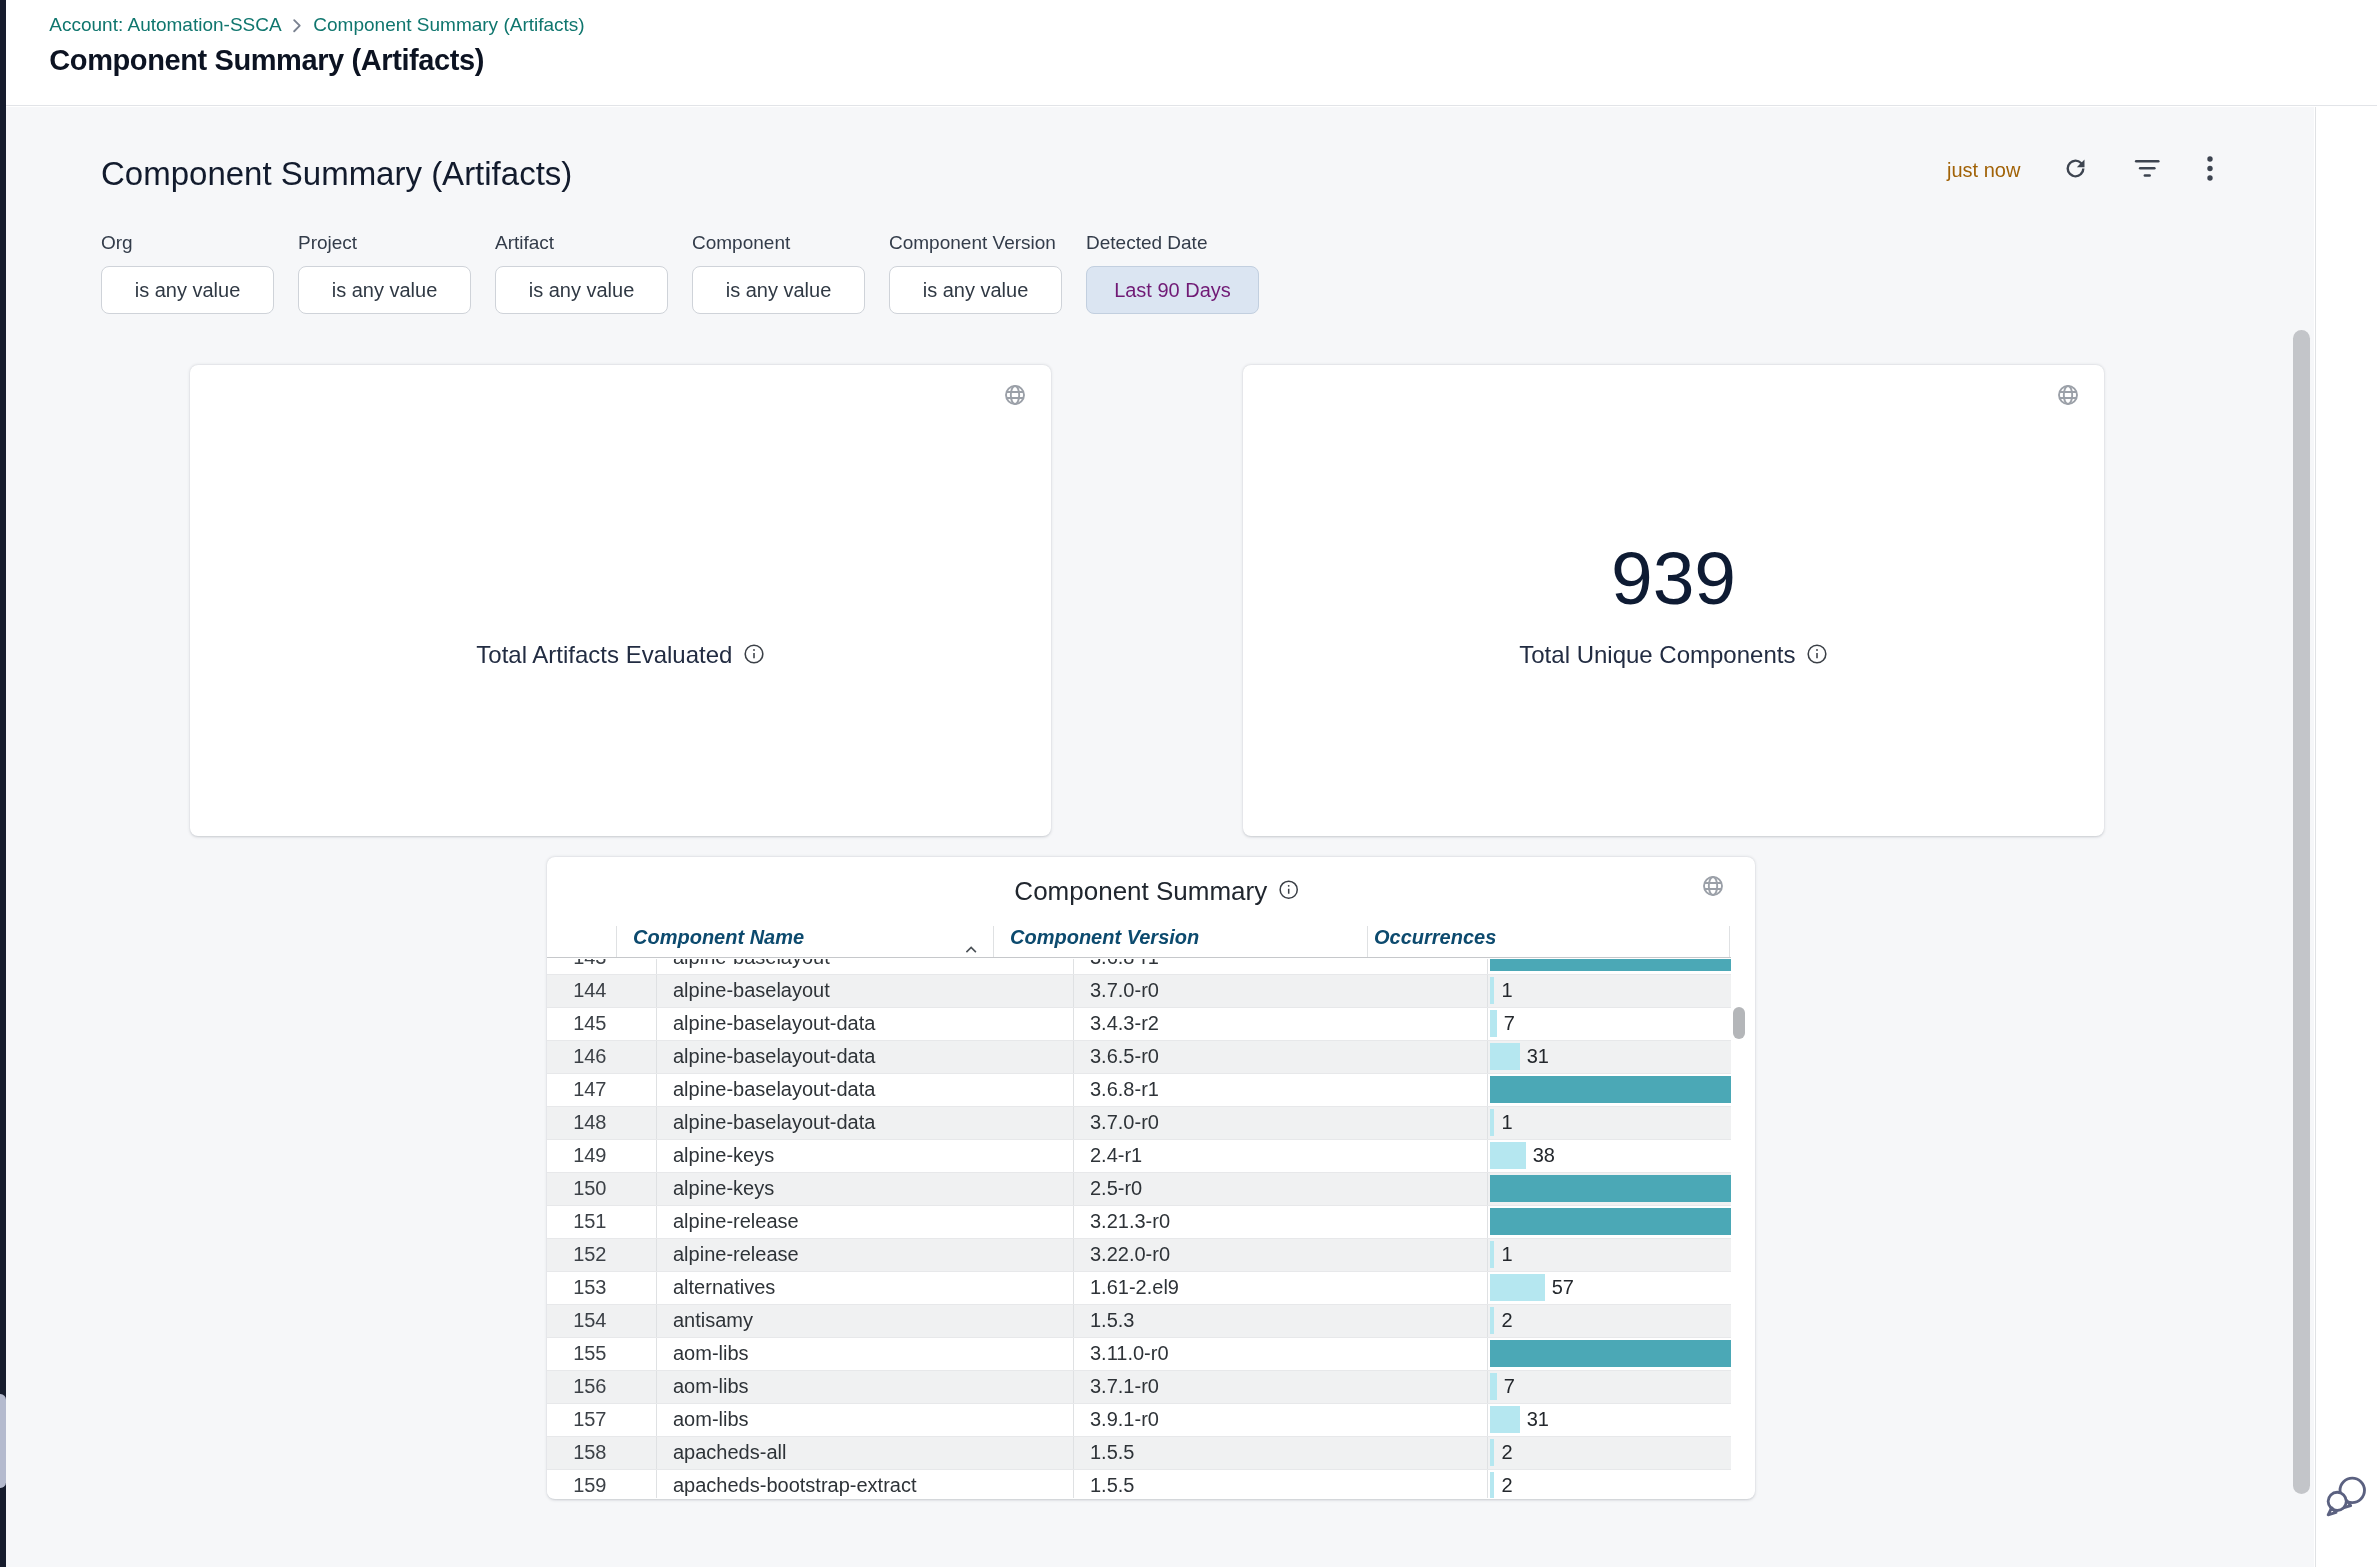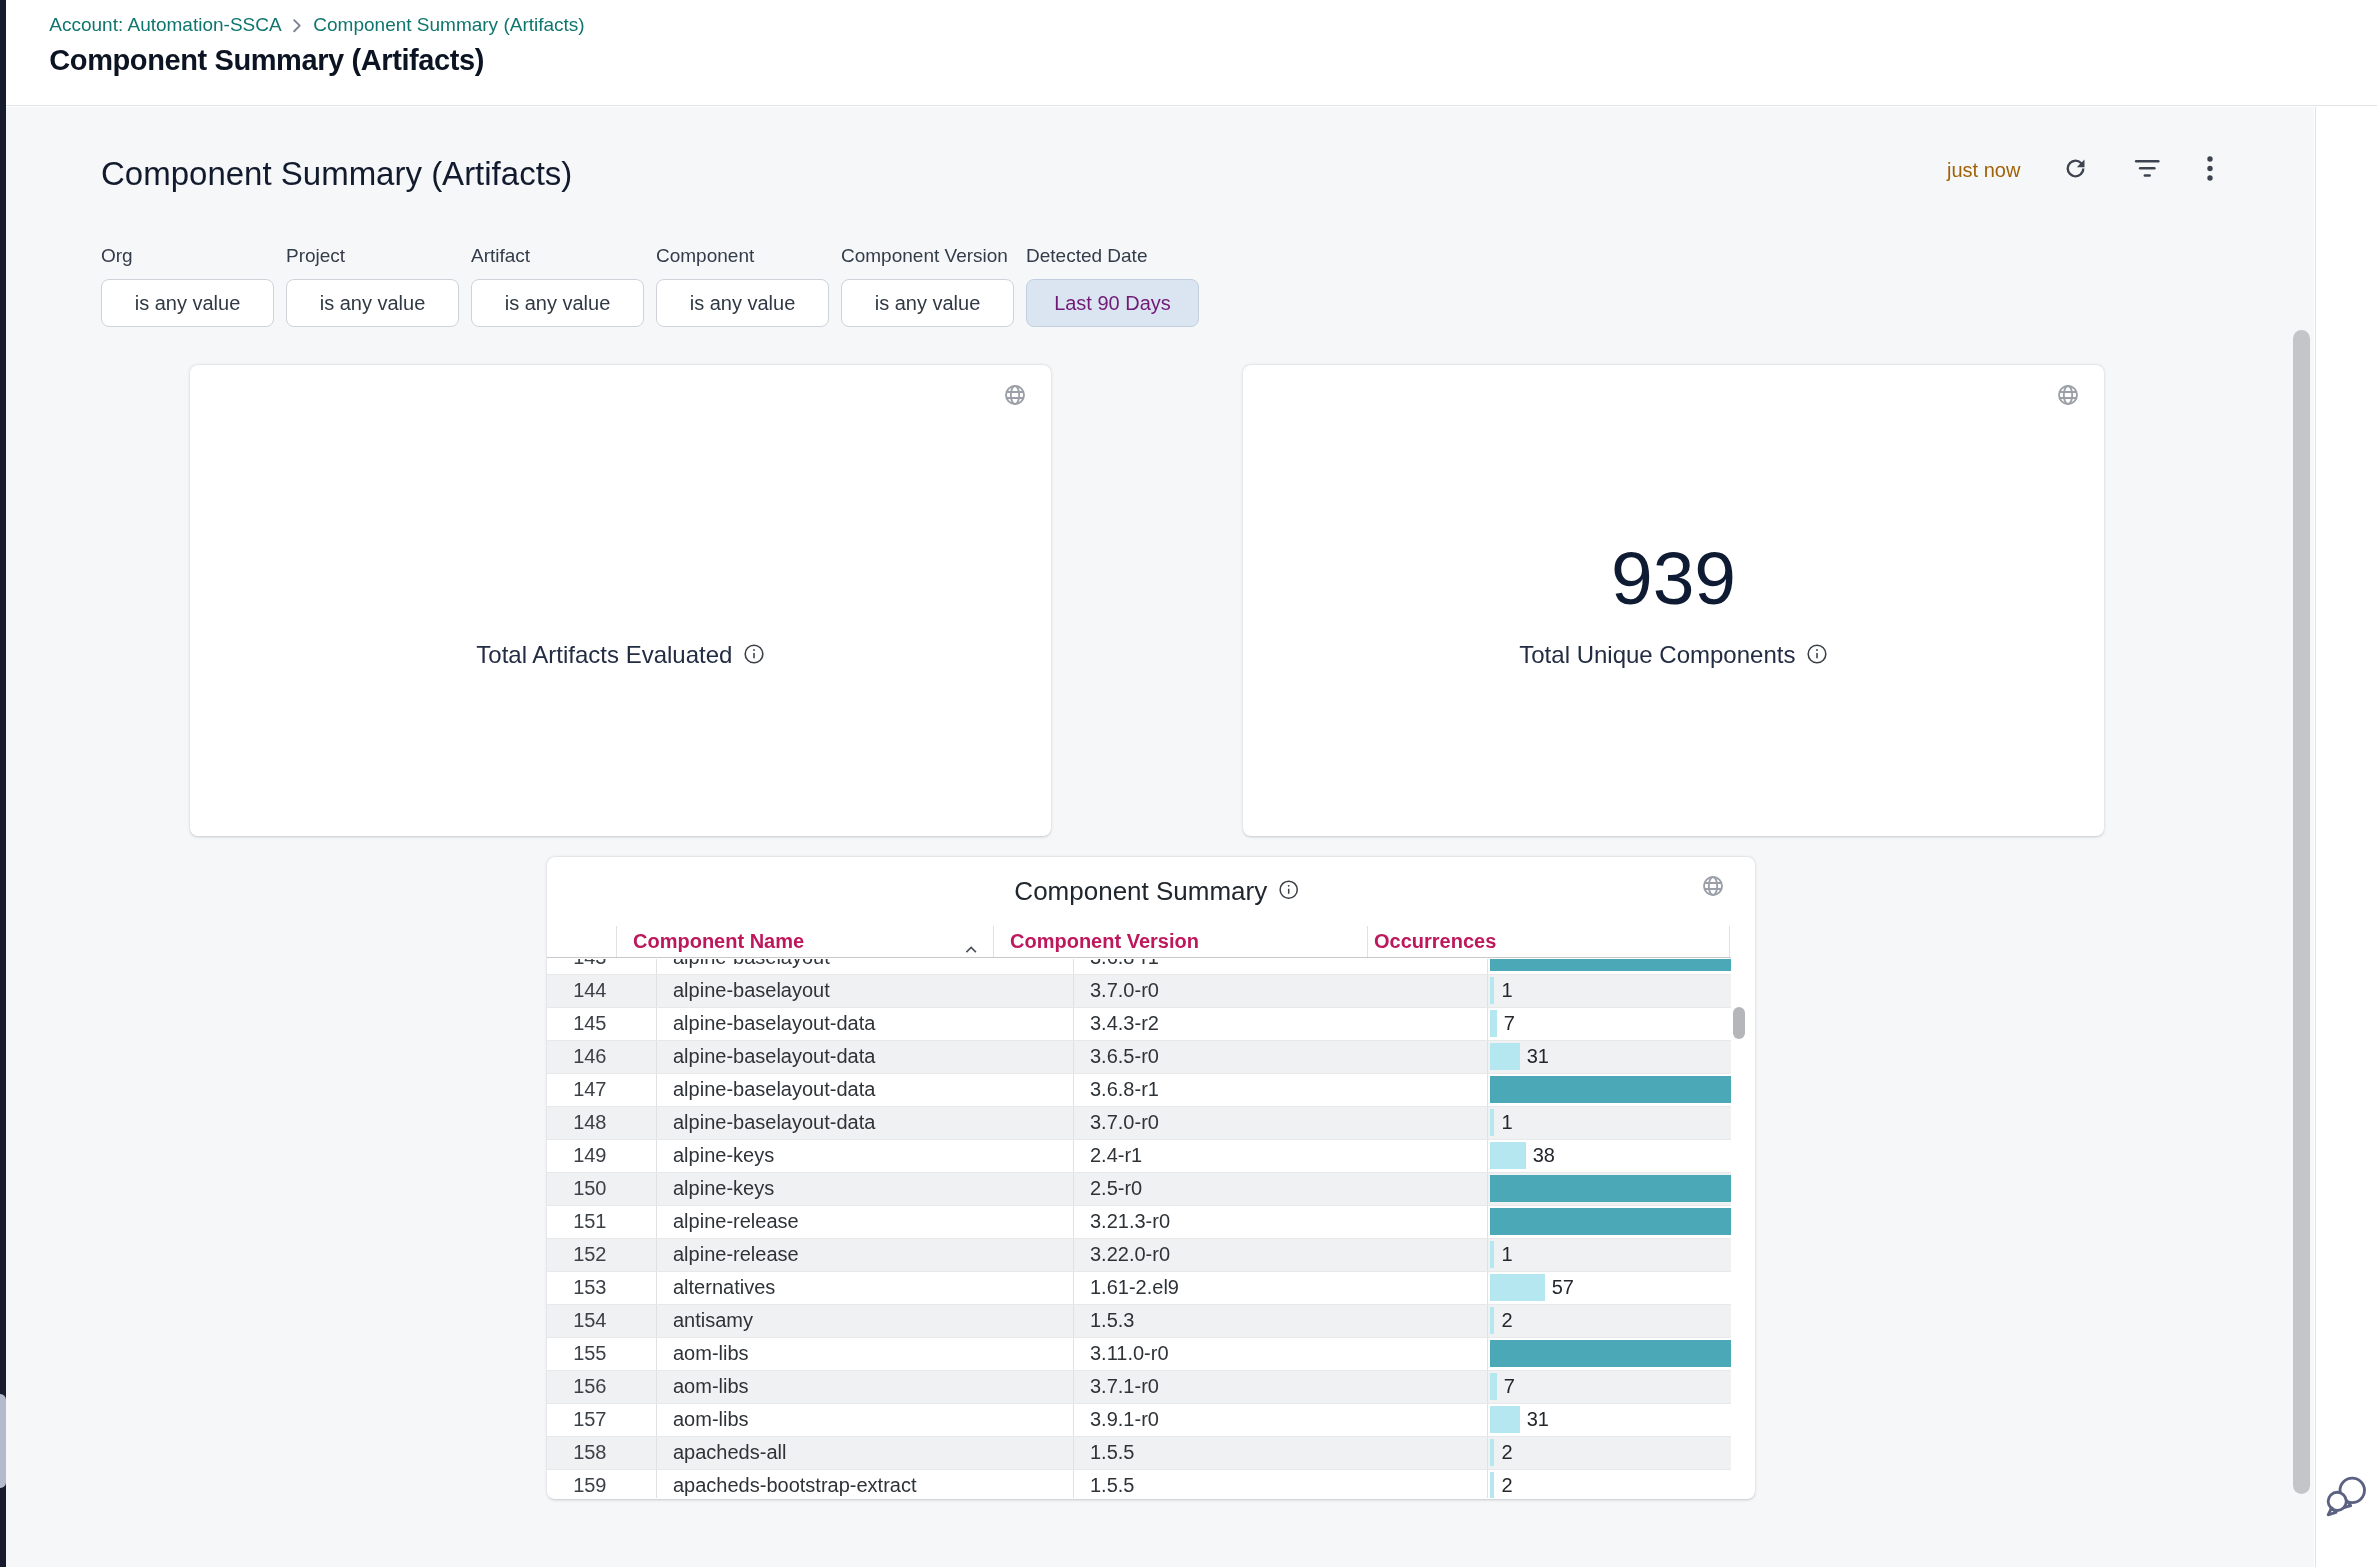--- a/index.html
+++ b/index.html
@@ -31,21 +31,21 @@
   .page-scroll-thumb { position:absolute; left:2293px; top:330px; width:16.7px; height:1164px;
     background:#c3c5c9; border-radius:8.7px; z-index:3; }
 
   .dash-title { position:absolute; left:101px; top:155px; font-size:33px; font-weight:500; color:#121b2d; }
 
   .dash-controls { position:absolute; left:1947px; top:152px; display:flex; align-items:center; gap:38px; }
   .refreshed { font-size:20px; color:#a16207; }
   .icon-btn { background:none; border:none; cursor:pointer; display:flex; align-items:center; padding:3.2px; }
 
   
-  .filters { position:absolute; left:101px; top:245px; display:flex; gap:12px; }
+  .filters { position:absolute; left:101px; top:232px; display:flex; gap:24px; }
   .filter-group { display:flex; flex-direction:column; }
   .filter-label { font-size:19px; font-weight:500; color:#333c4a; margin-bottom:12px; }
   .filter-chip { min-width:173px; height:48px; padding:0 27px; border-radius:8px;
     background:#ffffff; border:1.2px solid #cfd3d9; font-size:20px; color:#303944;
     font-family:inherit; cursor:pointer; display:flex; align-items:center; justify-content:center; }
   .filter-chip.active { background:#dbe5f2; border:1.2px solid #c2cfdf; color:#701a75; font-weight:400; }
 
   
   .card { position:absolute; background:#ffffff; border-radius:8px;
     box-shadow:0 0.8px 3.2px rgba(35,45,65,0.16), 0 0.8px 1.6px rgba(35,45,65,0.08); }
@@ -61,21 +61,21 @@
   
   #table-card { left:547px; top:857px; width:1208px; height:642px; overflow:hidden; }
   .table-title-row { position:absolute; top:19px; left:12px; right:0;
     display:flex; align-items:center; justify-content:center; gap:11px; }
   .table-title { font-size:26px; color:#20262e; }
   #table-card .card-globe { right:30px; top:17.4px; }
 
   .thead { position:absolute; top:69px; left:0; width:1184px; height:32px;
     display:grid; grid-template-columns:69px 377px 374px 363px;
     background:#fff; border-bottom:1.6px solid #c6c8cb; }
-  .hcell { display:flex; align-items:center; font-size:20px; font-weight:700; color:#be185d; }
+  .hcell { display:flex; align-items:flex-start; font-size:20px; font-weight:700; color:#0c4a6e;font-style:italic; }
   .hcell + .hcell { border-left:0.8px solid #dfe1e3; }
   .hcell.h-name { padding-left:16px; position:relative; }
   .hcell.h-ver  { padding-left:16px; }
   .hcell.h-occ  { padding-left:6px; border-right:0.8px solid #dfe1e3; }
   .sort-caret { position:absolute; right:14.3px; top:10.3px; }
 
   .tbody-viewport { position:absolute; top:102px; left:0; width:1184px; height:539px; overflow:hidden; }
   .trows { margin-top:-17.4px; }
   .trow { display:grid; grid-template-columns:69px 377px 374px 363px; height:33px;
     background:#ffffff; border-bottom:0.8px solid #e7e8ea;gap:40px; }

